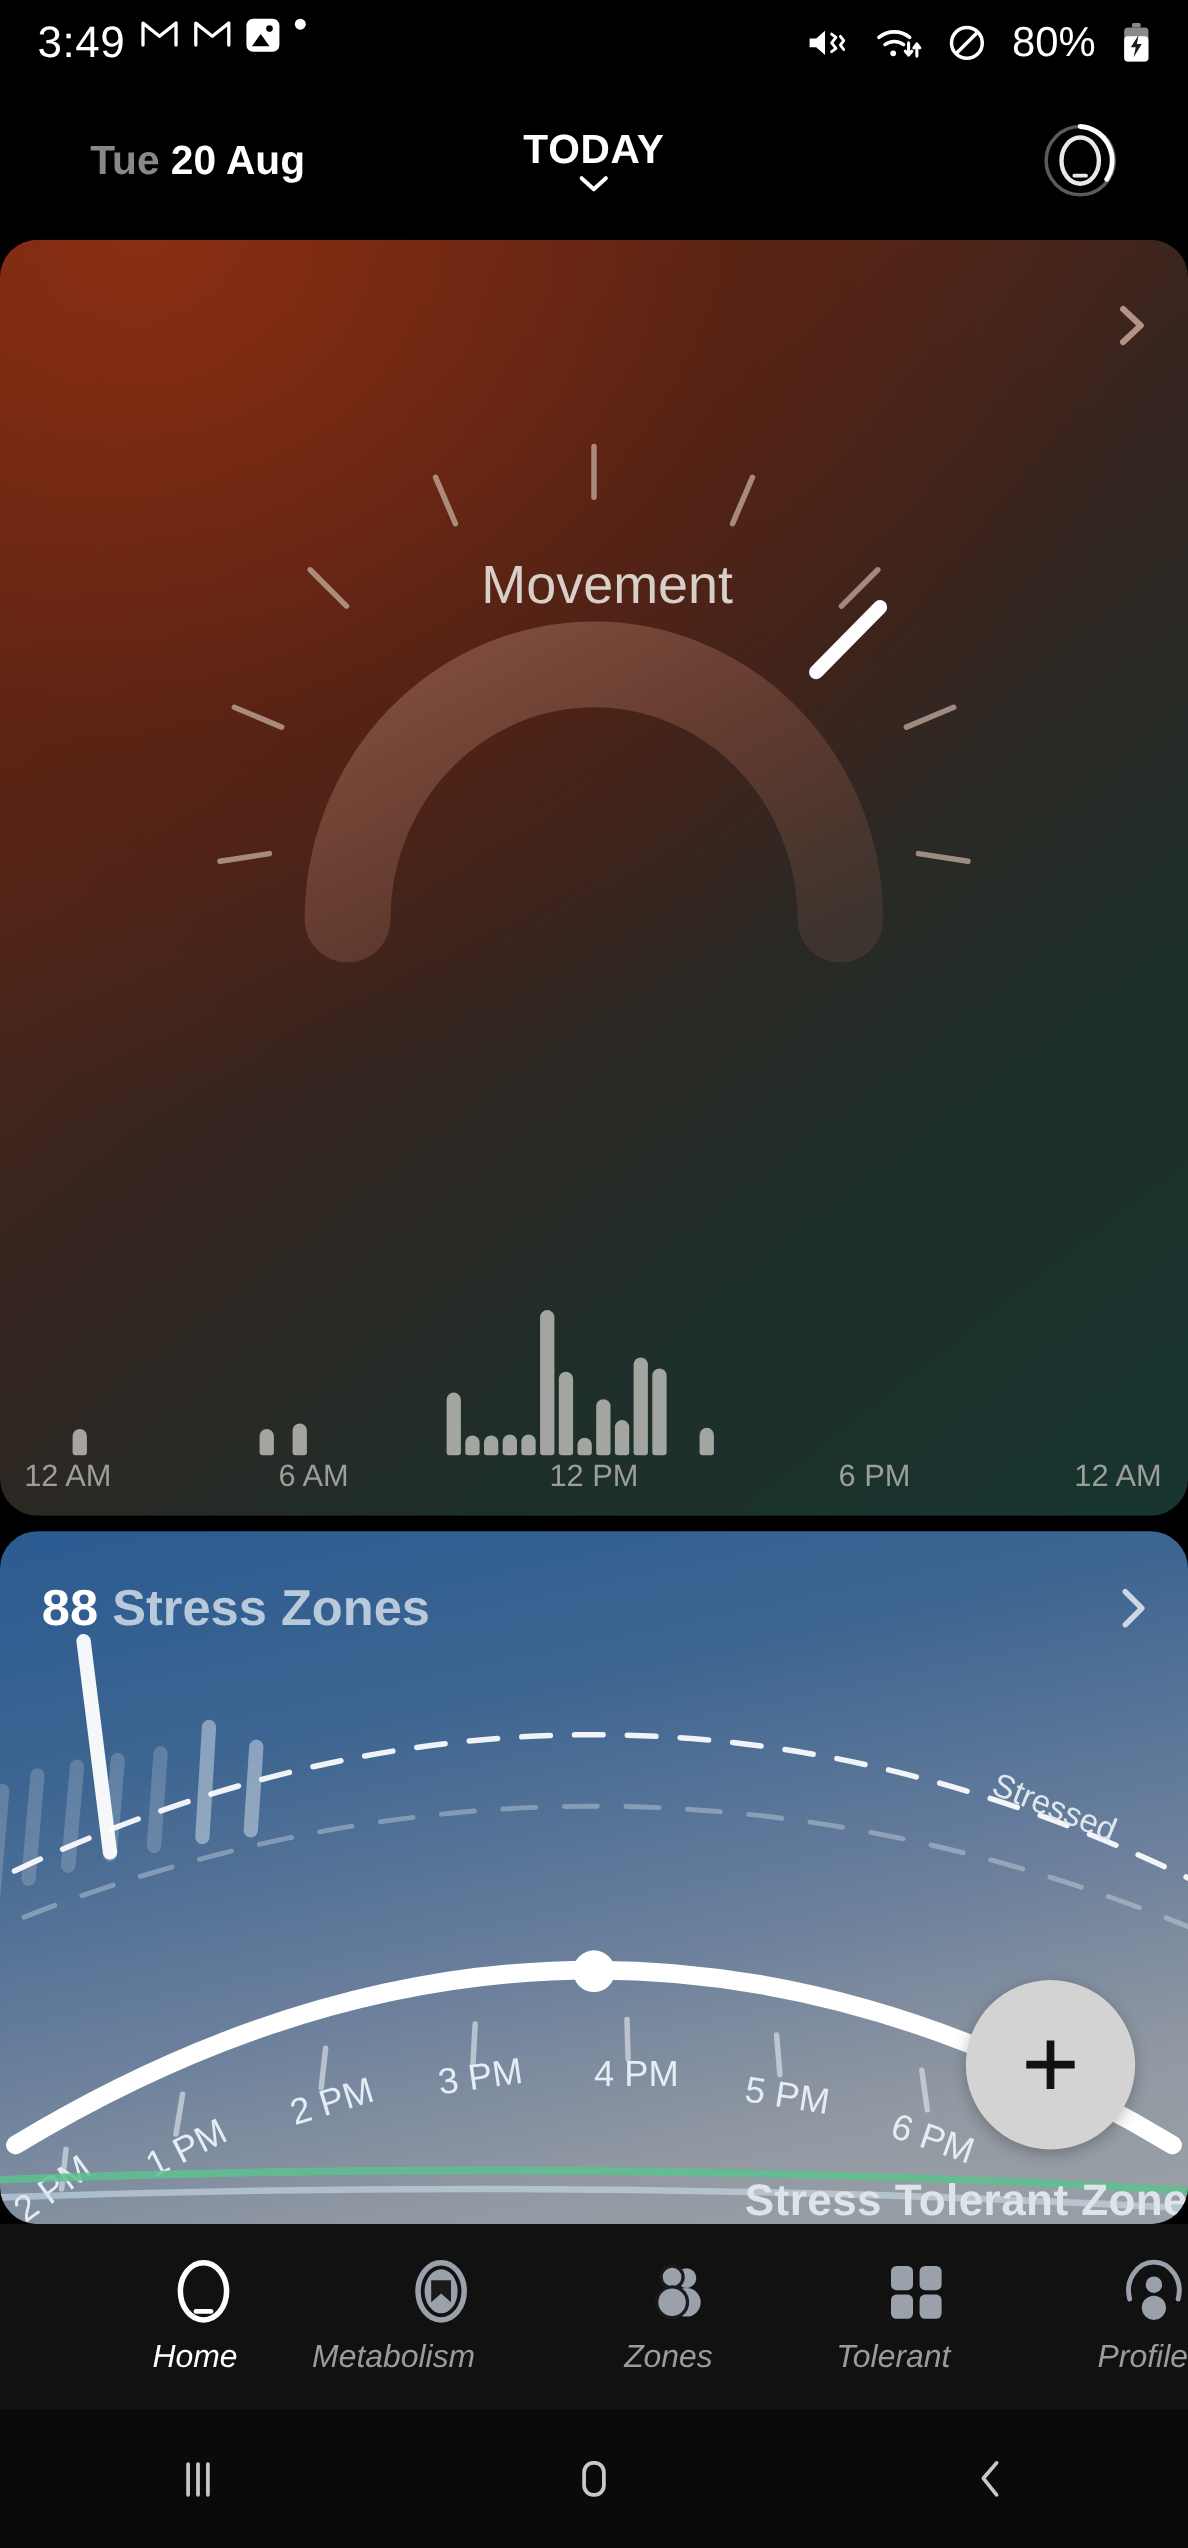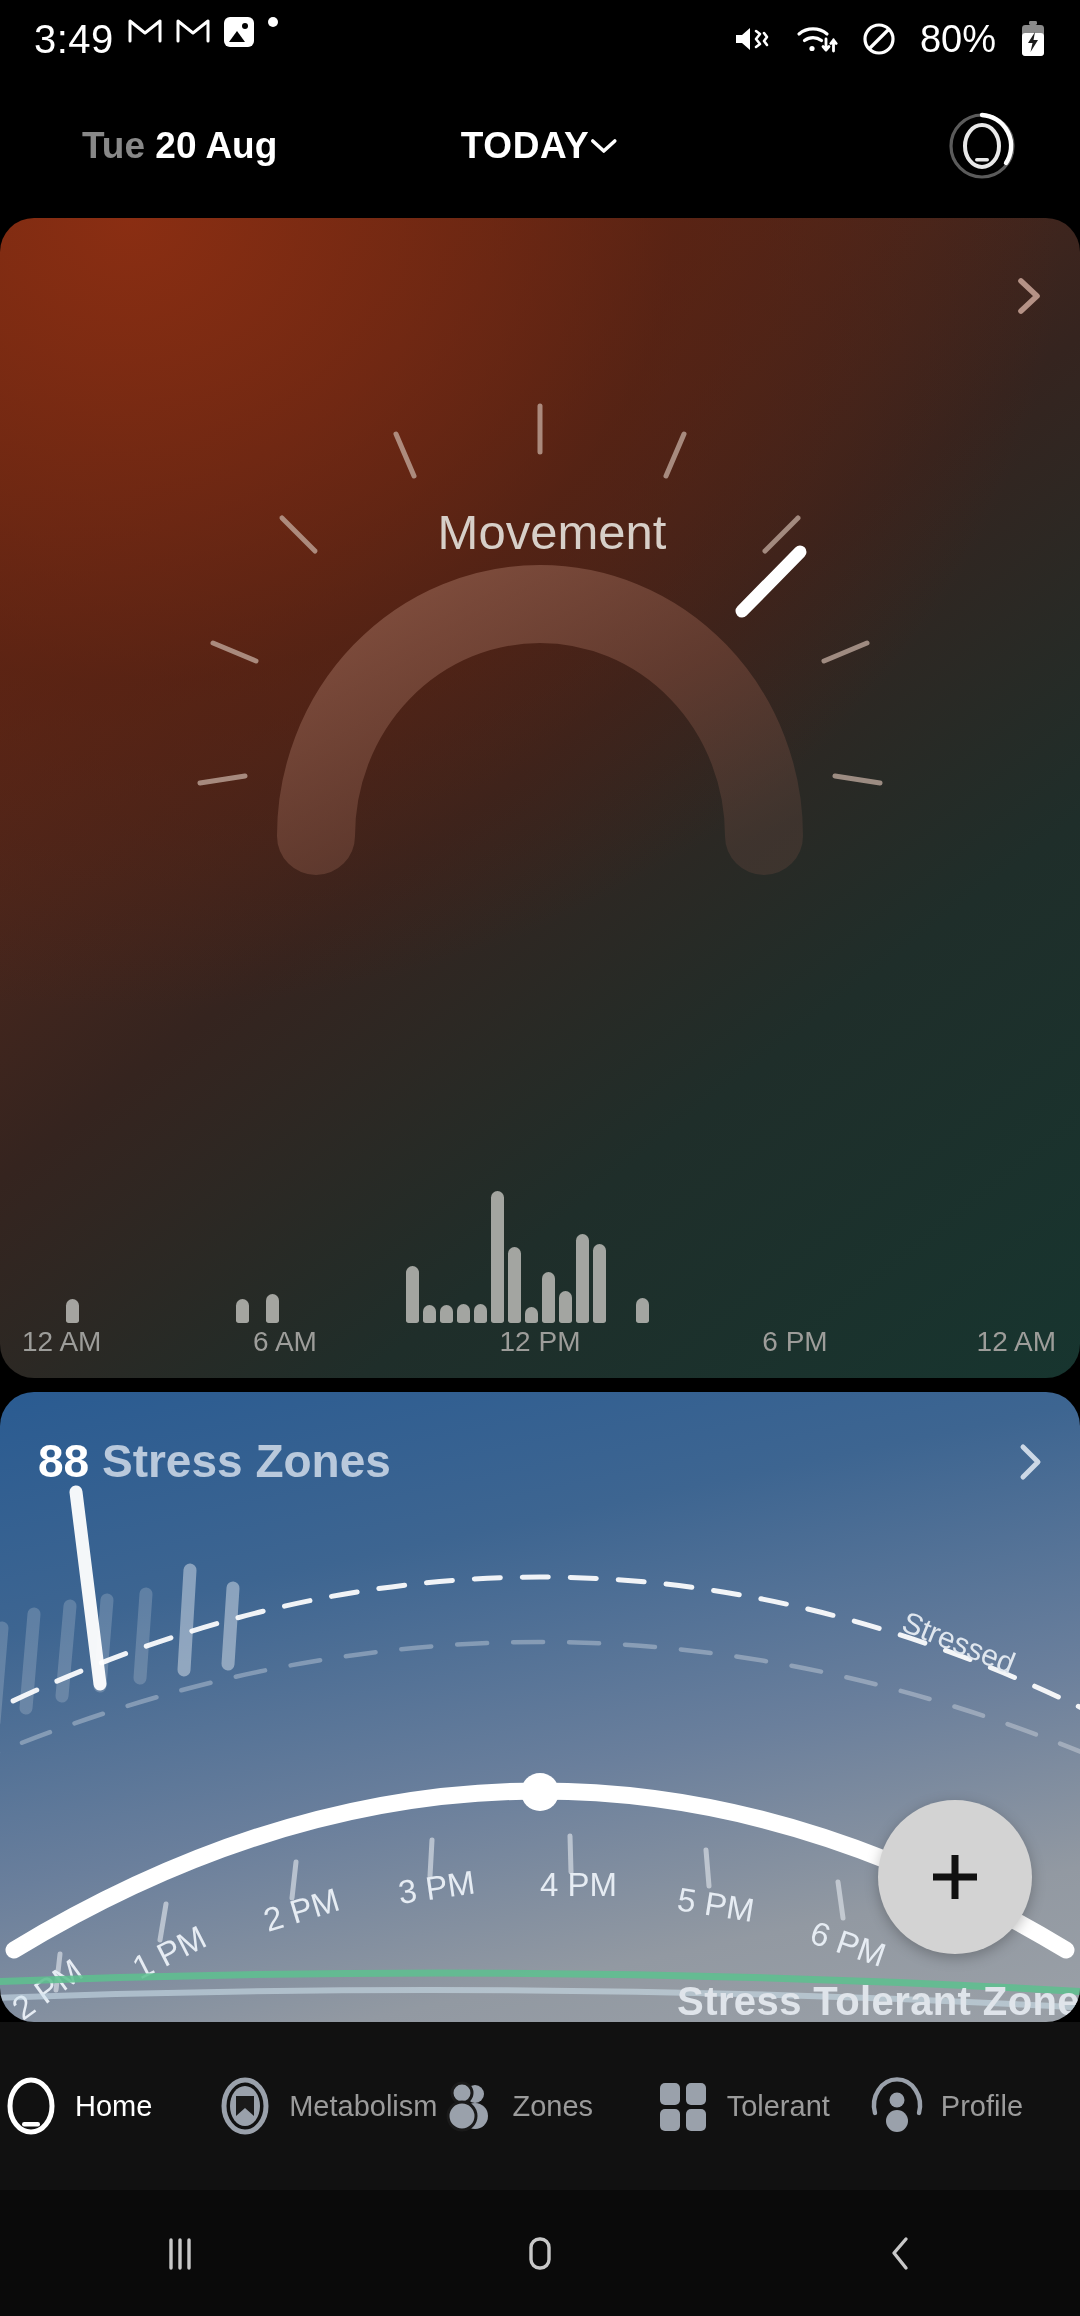--- a/index.html
+++ b/index.html
@@ -30,21 +30,21 @@
 
   
   .appbar{
     position:absolute; left:0; top:96px; width:1080px; height:100px;
     display:flex; align-items:center;
   }
   .date-txt{ position:absolute; left:82px; font-size:37px; font-weight:700; color:#fff; white-space:nowrap;}
   .date-txt .dow{ color:#888; }
   .today-wrap{
     position:absolute; left:50%; transform:translateX(-50%);
-    display:flex; align-items:center; gap:0;
+    display:flex; align-items:center; gap:0;flex-direction:column;
   }
   .today-txt{ font-size:37px; font-weight:700; color:#fff; letter-spacing:.6px;}
   .ring-btn{ position:absolute; right:62px; width:72px;height:72px; }
 
   
   .card-move{
     position:absolute; left:0; top:218px; width:1080px; height:1160px;
     border-radius:34px;
     background:
       radial-gradient(120% 95% at 12% 0%, rgba(140,46,18,.95) 0%, rgba(95,32,14,.55) 42%, rgba(0,0,0,0) 72%),
@@ -105,21 +105,21 @@
   .tolerant-lbl{
     position:absolute; left:0; top:587px; width:1080px; text-align:right;
     font-size:40px; font-weight:700; color:#dfe4ea; letter-spacing:.4px;
   }
 
   
   .bottomnav{
     position:absolute; left:0; top:2022px; width:1080px; height:168px;
     background:#111111; display:flex; align-items:center;
   }
-  .nav-item{ flex:1; display:flex; flex-direction:row; align-items:center; gap:13px; }
+  .nav-item{ flex:1; display:flex; flex-direction:column; align-items:flex-end; gap:13px;font-style:italic; }
   .nav-ico{ width:62px;height:62px; display:block; }
   .nav-lbl{ font-size:29px; color:#9b9b9b; }
   .nav-item.active .nav-lbl{ color:#ffffff; }
 
   
   .androidnav{
     position:absolute; left:0; top:2190px; width:1080px; height:126px;
     background:#0a0a0a; display:flex; align-items:center;
   }
   .an-item{ flex:1; display:flex; align-items:center; justify-content:center; }

